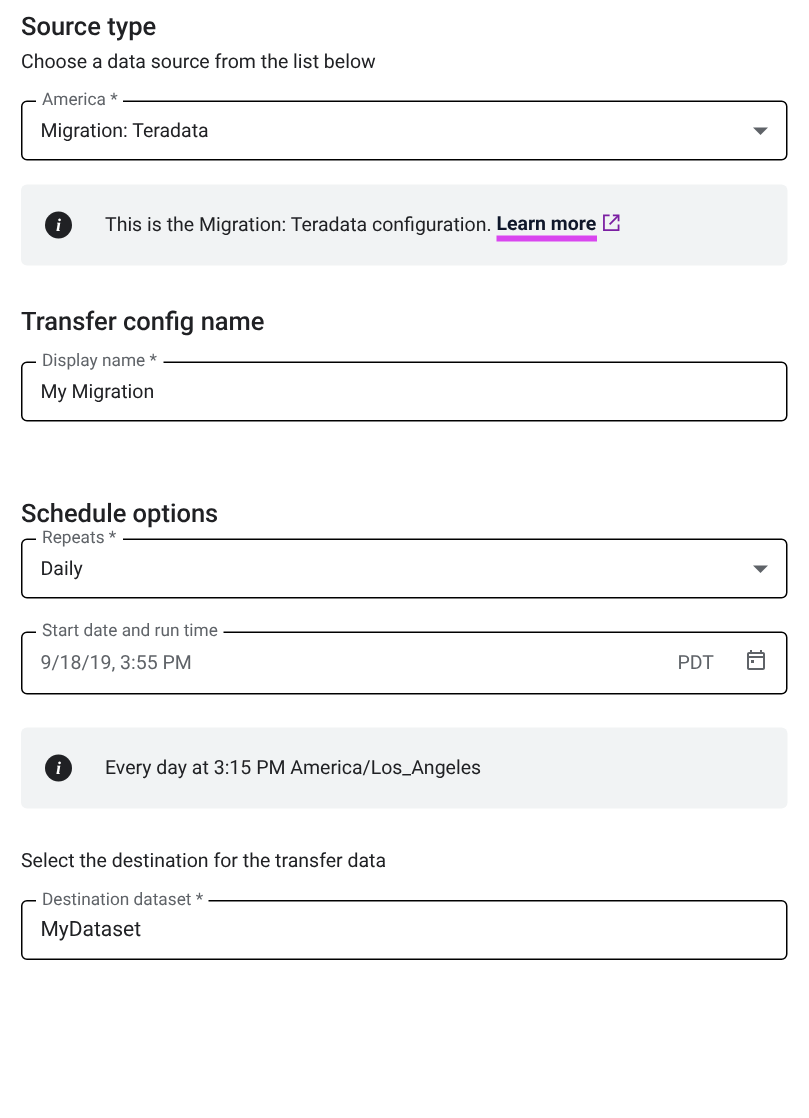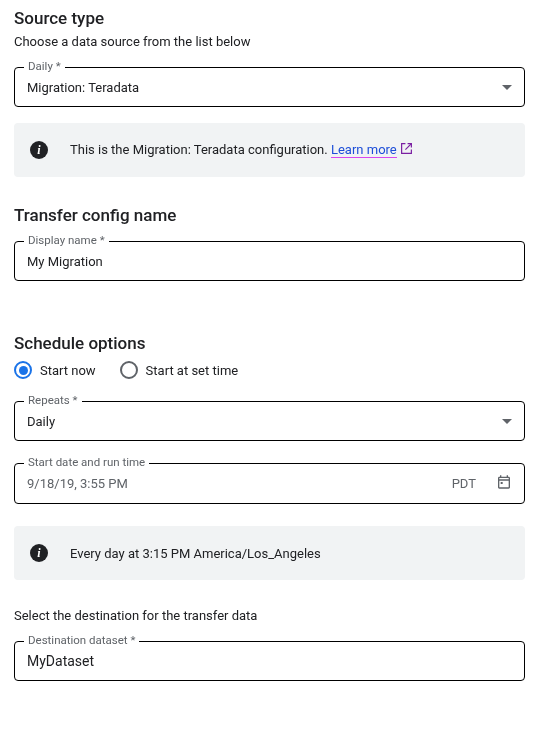--- a/index.html
+++ b/index.html
@@ -88,24 +88,25 @@
     color: #fff;
     font-weight: 700;
     font-size: 12px;
     display: flex;
     align-items: center;
     justify-content: center;
     font-family: Georgia, serif;
     font-style: italic;
   }
   .learn-link {
-    color: #1d4ed8;
+    color: #0f172a;
     text-decoration: none;
-    border-bottom: 1px solid #d946ef;
+    border-bottom: 4px solid #d946ef;
     cursor: pointer;
+    font-weight: bold;
   }
   .ext-icon {
     display: inline-block;
     vertical-align: middle;
     margin-left: 3px;
   }
   .radio-row {
     display: flex;
     align-items: center;
     gap: 24px;
@@ -156,21 +157,21 @@
   }
 </style>
 </head>
 <body>
 
 <div>
   <h2 class="section-title">Source type</h2>
   <p class="section-sub">Choose a data source from the list below</p>
 
   <div class="field-wrap">
-    <span class="floating-label">Daily *</span>
+    <span class="floating-label">America *</span>
     <div class="field-box small-text">
       <span>Migration: Teradata</span>
       <span class="dropdown-arrow"></span>
     </div>
   </div>
 
   <div class="info-box">
     <div class="info-icon-wrap">
       <span class="info-icon">i</span>
     </div>
@@ -194,32 +195,20 @@
     </div>
   </div>
 </div>
 
 <div class="section-spacer"></div>
 <div class="section-spacer"></div>
 
 <div>
   <h2 class="section-title">Schedule options</h2>
 
-  <div class="radio-row">
-    <div class="radio-opt">
-      <span class="radio-circle checked">
-          <span class="radio-dot"></span>
-        </span>
-      <span>Start now</span>
-    </div>
-    <div class="radio-opt">
-      <span class="radio-circle"></span>
-      <span>Start at set time</span>
-    </div>
-  </div>
 
   <div class="field-wrap">
     <span class="floating-label">Repeats *</span>
     <div class="field-box small-text">
       <span>Daily</span>
       <span class="dropdown-arrow"></span>
     </div>
   </div>
 
   <div style="height:6px"></div>

